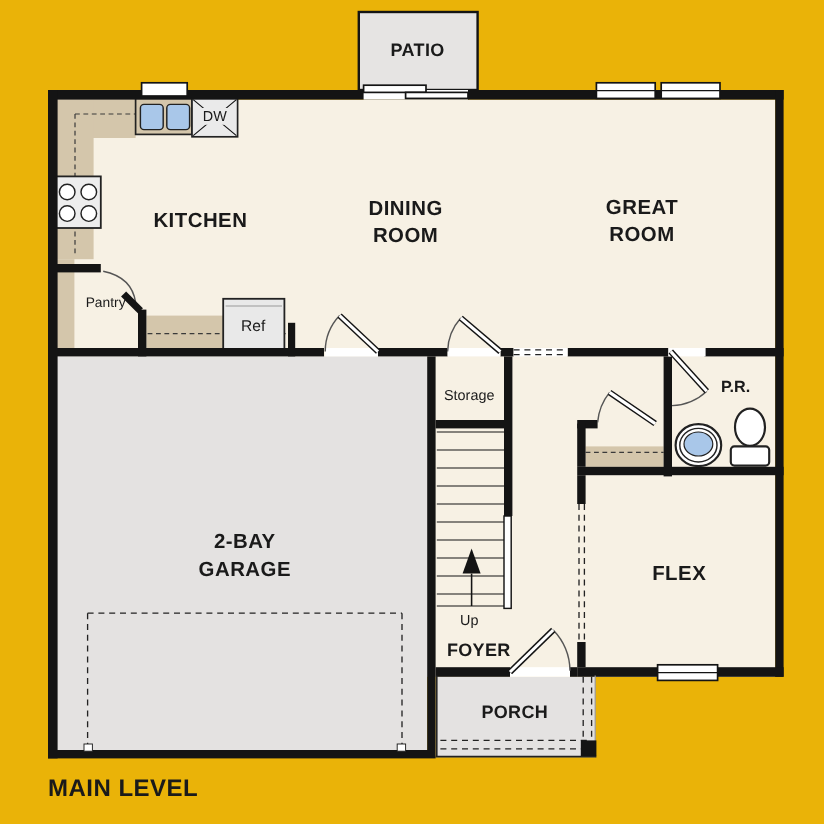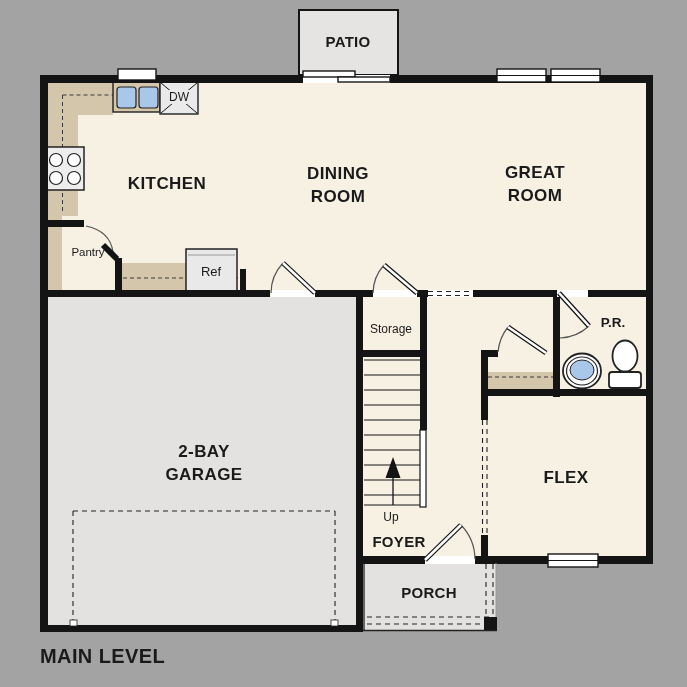--- a/index.html
+++ b/index.html
@@ -1,16 +1,16 @@
 <!DOCTYPE html>
 <html><head>
 <meta charset="utf-8">
 <style>
   html,body{margin:0;padding:0;background:#ffffff;}
-  #stage{position:relative;width:687px;height:687px;background:#a3a3a3;overflow:hidden;text-align:center;}
+  #stage{position:relative;width:687px;height:687px;background:#eab308;overflow:hidden;text-align:center;}
   svg{display:block;}
   .wall{fill:#141414;}
   .gap{fill:#ffffff;}
   .win{fill:#ffffff;stroke:#141414;stroke-width:1.4;}
   .thin{stroke:#141414;stroke-width:1;fill:none;}
   .dash{stroke:#222222;stroke-width:1.1;stroke-dasharray:5 4;fill:none;}
   .dashg{stroke:#3a3a3a;stroke-width:1;stroke-dasharray:4 3;fill:none;}
   .arc{fill:none;stroke:#555555;stroke-width:1.2;}
   .leafO{fill:none;stroke:#141414;stroke-width:5;stroke-linecap:butt;}
   .leafI{fill:none;stroke:#ffffff;stroke-width:2.6;stroke-linecap:butt;}

